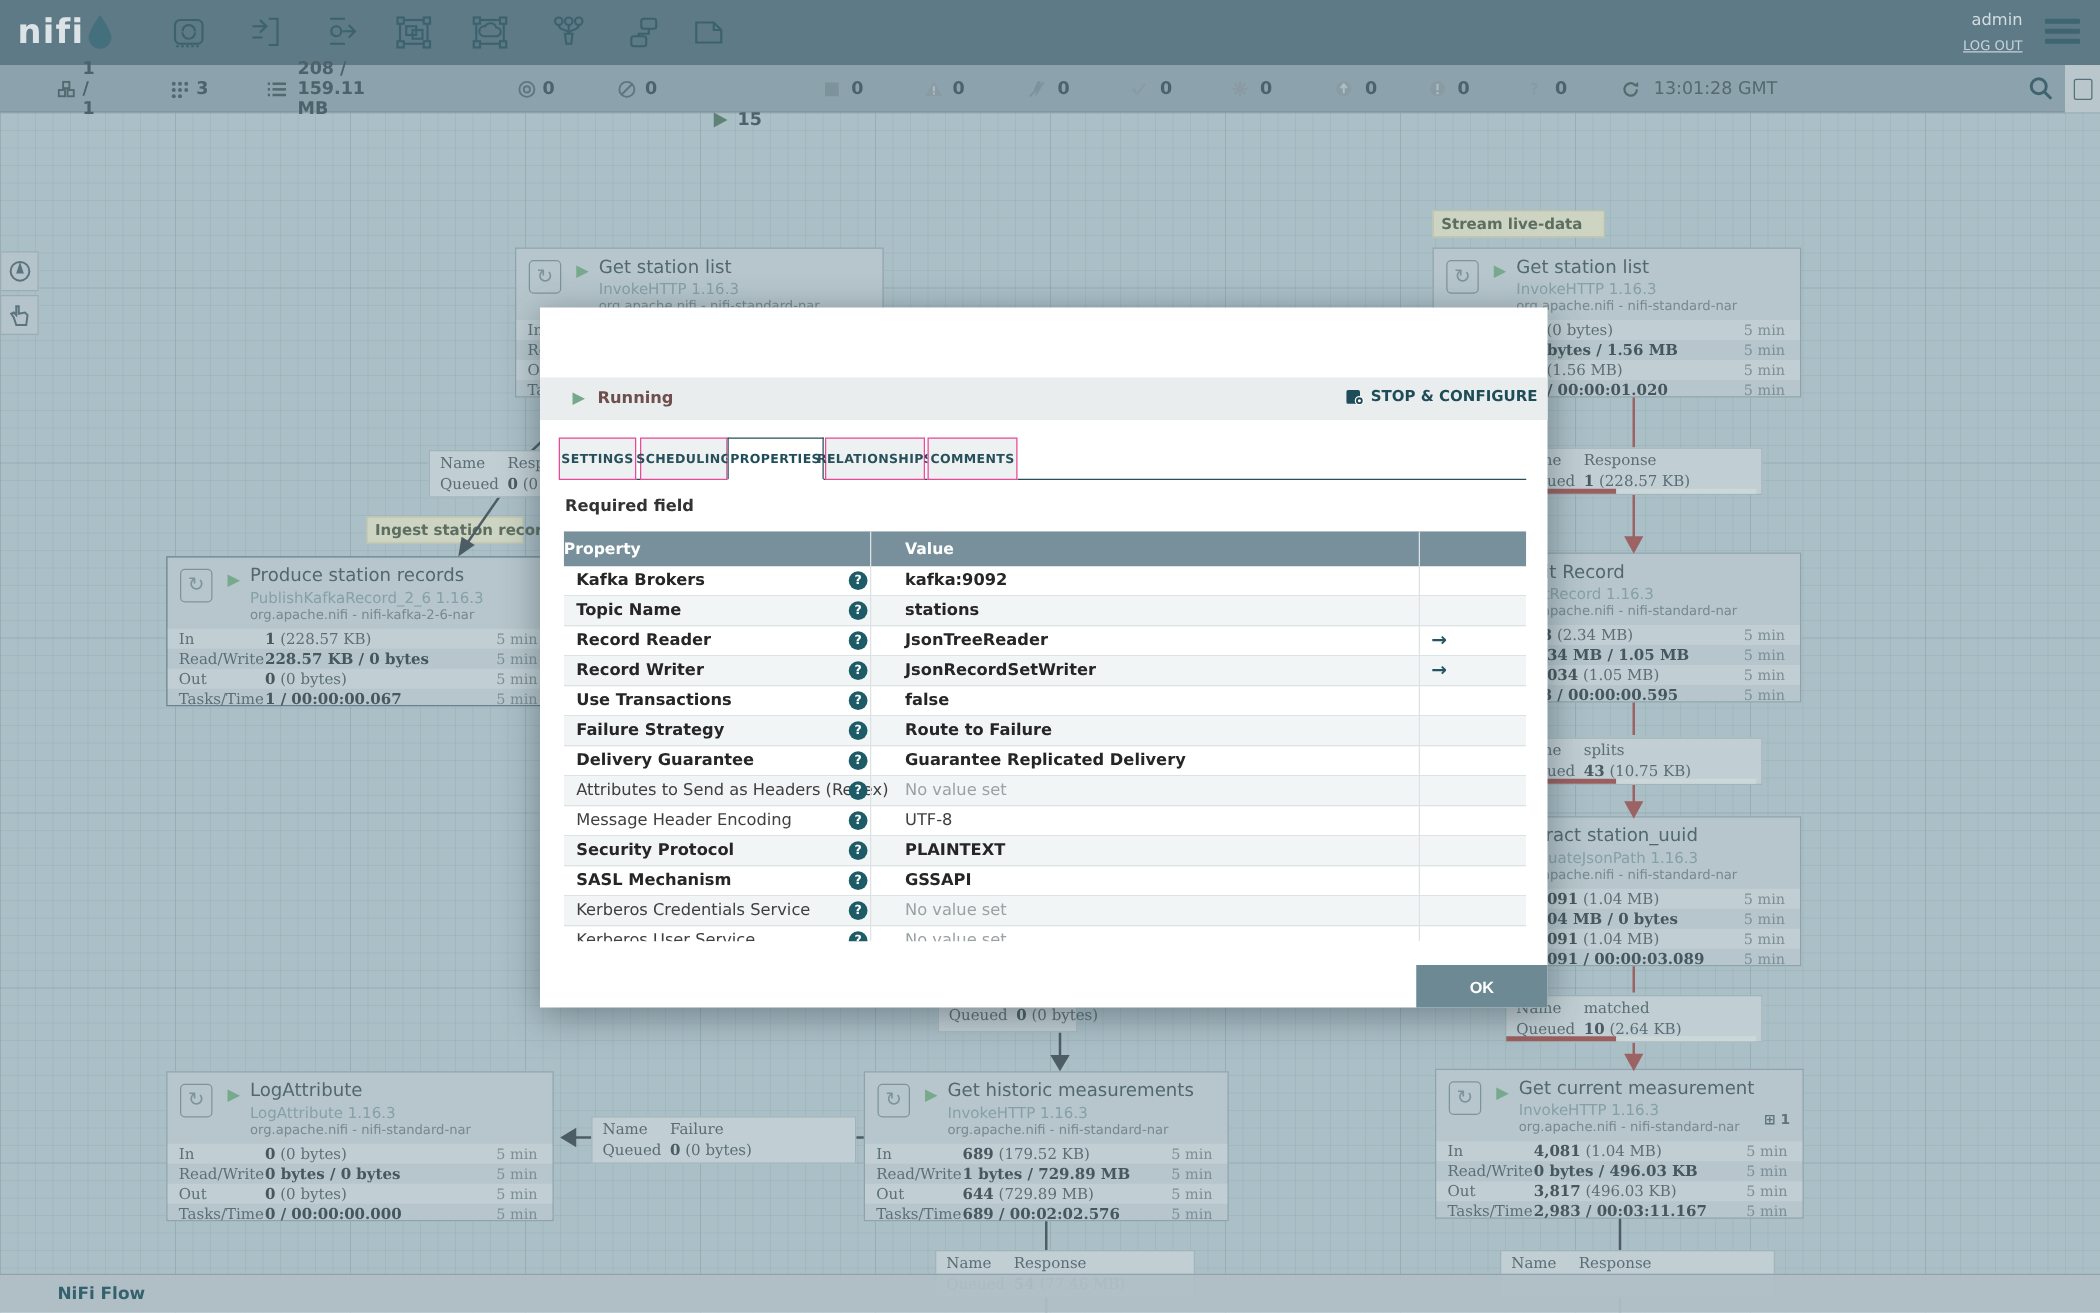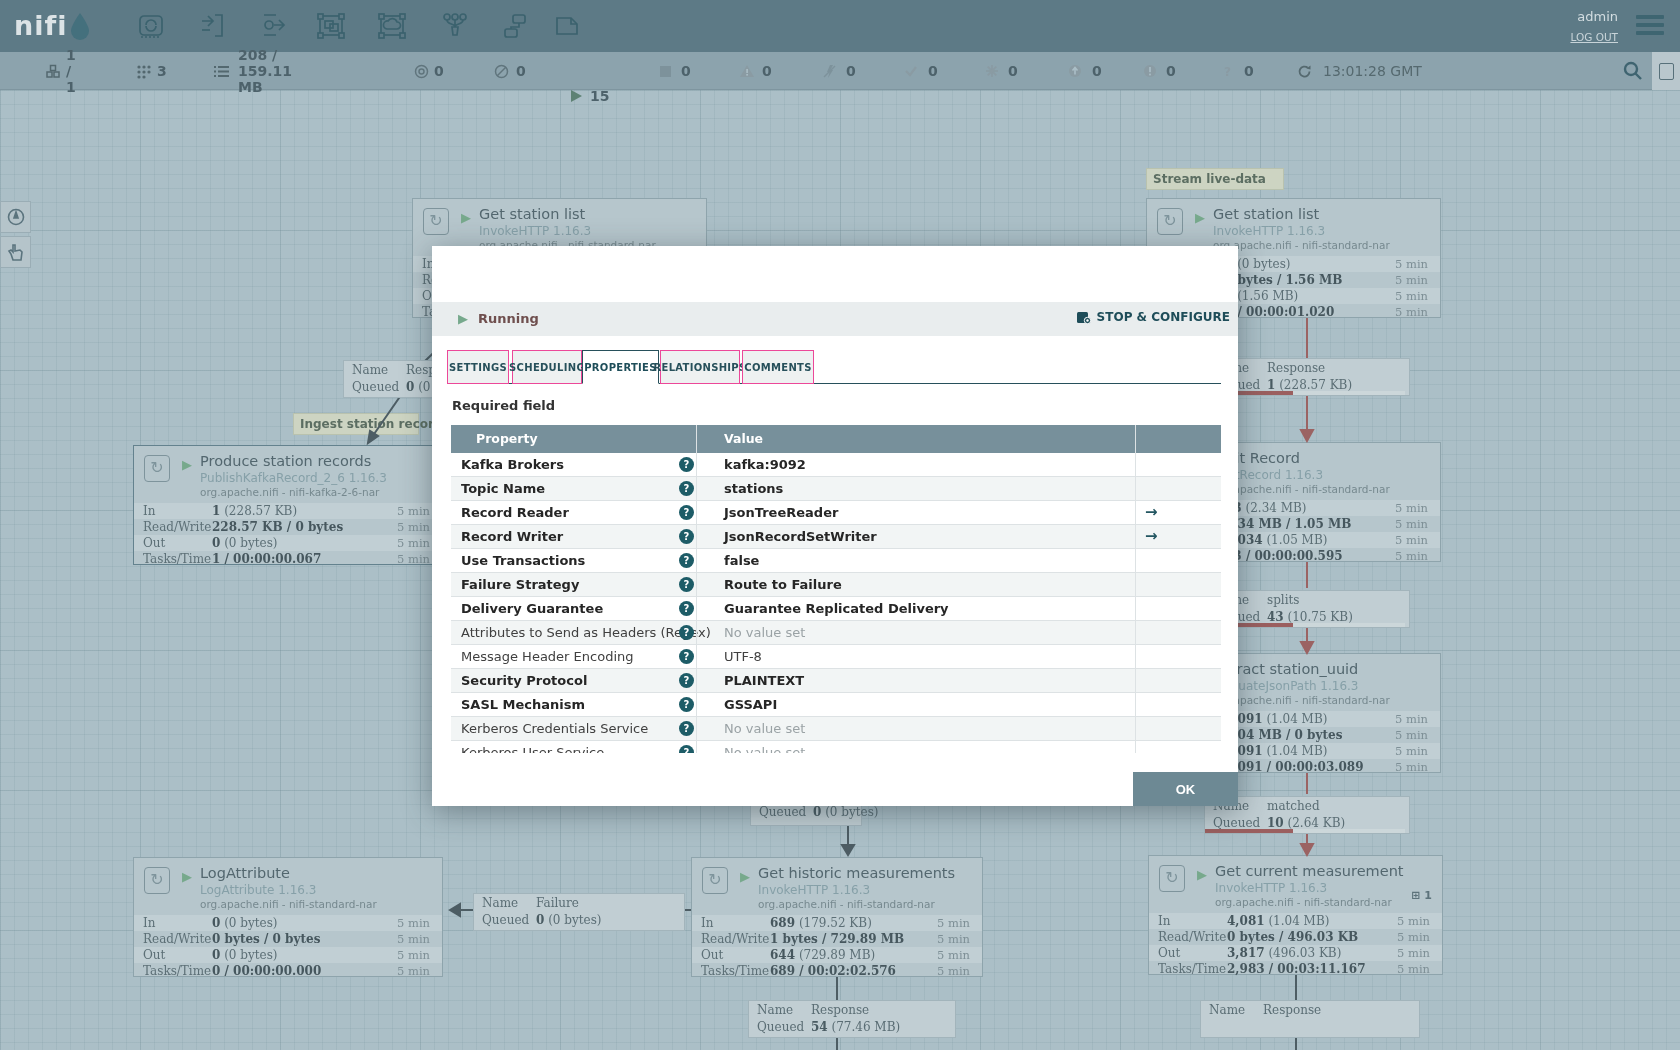--- a/index.html
+++ b/index.html
@@ -74,21 +74,21 @@
   #status-play { position:absolute; left:26px; top:9px; color:#76a98c; font-size:13px; }
   #status-text { position:absolute; left:46px; top:9px; color:#6f4f4e; font-size:13px; font-weight:bold; }
   #stop-config { position:absolute; right:8px; top:8px; color:#1e4d59; font-size:12px; font-weight:bold; cursor:pointer; display:flex; align-items:flex-start; }
   #stop-config svg { margin-right:5px; }
   .tab { position:absolute; top:104px; height:34px; background:#eef1f1; border:1px solid #ec4899; color:#27505b; font-size:10px; font-weight:bold; text-align:center; letter-spacing:.3px; cursor:pointer; display:flex; align-items:center; justify-content:center; z-index:2; }
   .tab.active { background:#fff; border:1px solid #27505b; border-bottom:1px solid #fff; color:#1f4e5a; }
   #tab-underline { position:absolute; left:19px; top:137px; width:770px; height:1px; background:#27505b; z-index:1; }
   #required-note { position:absolute; left:20px; top:152px; font-size:13px; font-weight:bold; color:#333; }
   #ptable { position:absolute; left:19px; top:179px; width:770px; height:328px; overflow:hidden; }
   #ptable-head { position:absolute; left:0; top:0; width:100%; height:28px; background:#77909b; color:#fff; font-size:12.5px; font-weight:bold; }
-  #col-prop { position:absolute; left:25px; top:6px;text-align:right; }
+  #col-prop { position:absolute; left:0; top:6px;text-align:right; }
   #col-val { position:absolute; left:273px; top:6px; }
   .trow { position:absolute; left:0; width:100%; height:24px; border-bottom:1px solid #dde2e4; font-size:13px; color:#404040; }
   .trow.alt { background:#f2f5f5; }
   .trow .pn { position:absolute; left:10px; top:4px; white-space:nowrap; }
   .trow .pn.b { font-weight:bold; color:#262626; }
   .trow .pv { position:absolute; left:273px; top:4px; white-space:nowrap; }
   .trow .pv.b { font-weight:bold; color:#262626; }
   .trow .pv.unset { color:#9aa2a5; }
   .trow .qm { position:absolute; left:228px; top:4px; width:15px; height:15px; border-radius:50%; background:#1d5c67; color:#fff; font-size:10px; font-weight:bold; text-align:center; line-height:15px; }
   .trow .goto { position:absolute; left:694px; top:2px; color:#235661; font-size:15px; font-weight:bold; cursor:pointer; }
@@ -354,20 +354,23 @@
         <circle cx="10" cy="10" r="7.5"></circle>
         <polygon points="10,5 12,11 8,11" fill="#5b747e"></polygon>
       </svg>
   </div>
   <div class="side-btn" style="top:236px">
     <svg width="18" height="20" viewBox="0 0 18 20">
         <path d="M6 18 L4 12 L2 9 L4 8 L6 10 L6 3 L8 3 L8 9 L13 8 L15 10 L14 18 Z"></path>
       </svg>
   </div>
 
+  <div id="footer">
+    <div id="breadcrumb">NiFi Flow</div>
+  </div>
 
   <div id="modal">
     <div id="modal-status">
       <span id="status-play">▶</span>
       <span id="status-text">Running</span>
       <div id="stop-config">
         <svg width="15" height="15" viewBox="0 0 15 15">
             <rect x="0" y="2" width="11" height="11" rx="1.5" fill="#1e4d59"></rect>
             <circle cx="10.5" cy="10.5" r="3.2" fill="#1e4d59" stroke="#fff" stroke-width="1"></circle>
             <circle cx="10.5" cy="10.5" r="1.2" fill="#fff"></circle>

